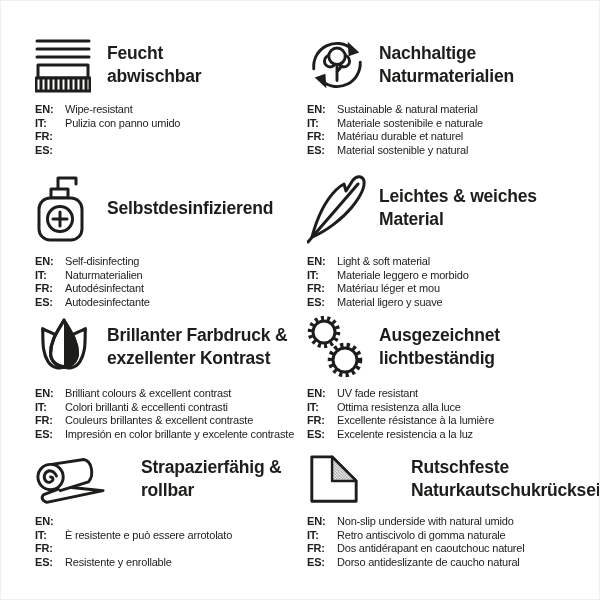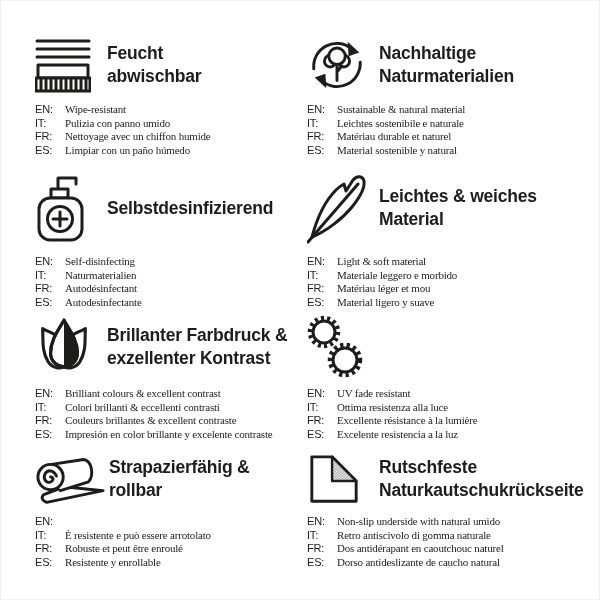--- a/index.html
+++ b/index.html
@@ -12,32 +12,32 @@
   .grid {
     display:grid;
     grid-template-columns:272px 1fr;
     grid-template-rows:134px 146px 136px auto;
   }
   .cell { overflow:visible; }
   .head { display:flex; align-items:center; margin-bottom:7px; }
   .cell:nth-child(-n+2)              .head { height:62px; }
   .cell:nth-child(n+3):nth-child(-n+4) .head { height:80px; }
   .cell:nth-child(n+5):nth-child(-n+6) .head { height:66px;align-items:center; }
-  .cell:nth-child(n+7)               .head { height:58px; }
+  .cell:nth-child(n+7)               .head { height:58px;gap:32px; }
   .icon { width:64px; flex:0 0 64px; display:flex; align-items:center; margin-right:8px; }
   .icon svg { display:block; }
   .cell-roll .icon { width:72px; flex-basis:72px; margin-right:2px; }
   .title {
     font-size:17.5px; font-weight:700; line-height:23px;
     letter-spacing:-0.2px; white-space:pre; color:#1d1d1b;
   }
   .langs { list-style:none; }
   .lang-row { display:flex; white-space:nowrap; font-size:11px; line-height:13.5px; letter-spacing:-0.2px; }
-  .lang-label { width:30px; flex:0 0 30px; font-weight:400; }
-  .lang-text { font-weight:400;font-family:Liberation Serif, serif; }
+  .lang-label { width:30px; flex:0 0 30px; font-weight:700; }
+  .lang-text { font-weight:400; }
   svg .ln { stroke:#1d1d1b; stroke-width:3; fill:none; stroke-linecap:round; stroke-linejoin:round; }
   svg .fw { fill:#fff; }
   svg .fb { fill:#1d1d1b; stroke:none; }
 </style>
 </head>
 <body>
 
 <div class="page">
   <div class="grid">
 
@@ -58,25 +58,23 @@
         <li class="lang-row">
             <span class="lang-label">EN:</span>
             <span class="lang-text">Wipe-resistant</span>
           </li>
         <li class="lang-row">
             <span class="lang-label">IT:</span>
             <span class="lang-text">Pulizia con panno umido</span>
           </li>
         <li class="lang-row">
             <span class="lang-label">FR:</span>
-            <span class="lang-text">Nettoyage avec un chiffon humide</span>
-          </li>
-        <li class="lang-row">
-            <span class="lang-label">ES:</span>
-            <span class="lang-text">Limpiar con un paño húmedo</span>
+          </li>
+        <li class="lang-row">
+            <span class="lang-label">ES:</span>
           </li>
       </ul>
     </section>
 
     <section class="cell">
       <div class="head">
         <div class="icon">
           <svg width="60" height="60" viewBox="0 0 62 62">
             <path class="ln" d="M7 35 A24 24 0 0 1 46 14"></path>
             <polygon class="fb" points="54,18 42,7 43,22"></polygon>
@@ -91,21 +89,21 @@
         <h2 class="title">Nachhaltige
 Naturmaterialien</h2>
       </div>
       <ul class="langs">
         <li class="lang-row">
             <span class="lang-label">EN:</span>
             <span class="lang-text">Sustainable &amp; natural material</span>
           </li>
         <li class="lang-row">
             <span class="lang-label">IT:</span>
-            <span class="lang-text">Leichtes sostenibile e naturale</span>
+            <span class="lang-text">Materiale sostenibile e naturale</span>
           </li>
         <li class="lang-row">
             <span class="lang-label">FR:</span>
             <span class="lang-text">Matériau durable et naturel</span>
           </li>
         <li class="lang-row">
             <span class="lang-label">ES:</span>
             <span class="lang-text">Material sostenible y natural</span>
           </li>
       </ul>
@@ -212,20 +210,22 @@
     <section class="cell">
       <div class="head">
         <div class="icon">
           <svg width="58" height="64" viewBox="0 0 58 64">
             <circle cx="17" cy="17" r="13" fill="none" stroke="#1d1d1b" stroke-width="6.5" stroke-dasharray="2.8 3"></circle>
             <circle class="ln fw" cx="17" cy="17" r="11" stroke-width="3.5"></circle>
             <circle cx="38" cy="45" r="14" fill="none" stroke="#1d1d1b" stroke-width="6.5" stroke-dasharray="3 3.1"></circle>
             <circle class="ln fw" cx="38" cy="45" r="12" stroke-width="3.5"></circle>
           </svg>
         </div>
+        <h2 class="title">Ausgezeichnet
+lichtbeständig</h2>
       </div>
       <ul class="langs">
         <li class="lang-row">
             <span class="lang-label">EN:</span>
             <span class="lang-text">UV fade resistant</span>
           </li>
         <li class="lang-row">
             <span class="lang-label">IT:</span>
             <span class="lang-text">Ottima resistenza alla luce</span>
           </li>
@@ -256,21 +256,20 @@
       <ul class="langs">
         <li class="lang-row">
             <span class="lang-label">EN:</span>
           </li>
         <li class="lang-row">
             <span class="lang-label">IT:</span>
             <span class="lang-text">È resistente e può essere arrotolato</span>
           </li>
         <li class="lang-row">
             <span class="lang-label">FR:</span>
-            <span class="lang-text">Robuste et peut être enroulé</span>
           </li>
         <li class="lang-row">
             <span class="lang-label">ES:</span>
             <span class="lang-text">Resistente y enrollable</span>
           </li>
       </ul>
     </section>
 
     <section class="cell">
       <div class="head">

